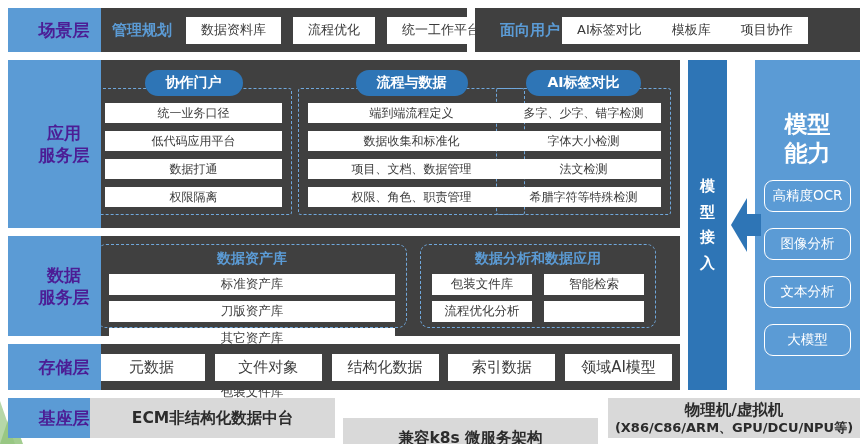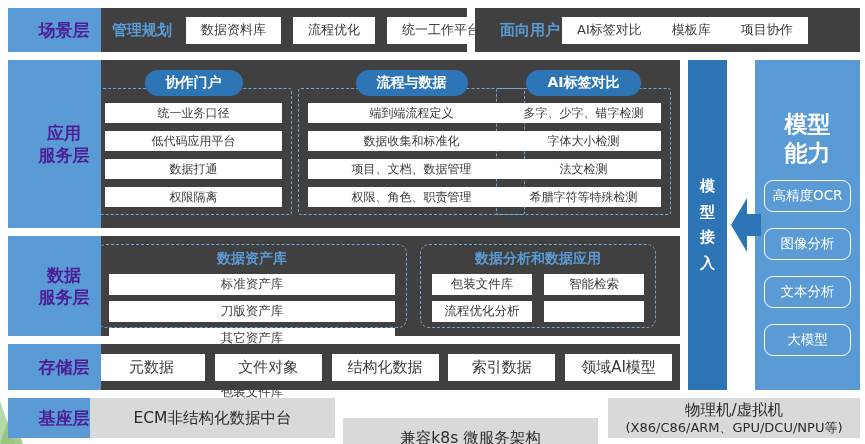--- a/index.html
+++ b/index.html
@@ -63,21 +63,21 @@
   .data-grid{margin-top:6px;padding:0 11px;display:grid;gap:6px 12px;}
   .cols3{grid-template-columns:repeat(1,1fr);}
   .cols2{grid-template-columns:repeat(2,1fr);}
   .data-item{height:21px;font-size:12.5px;}
   
   .panel-storage{left:90px;top:344px;width:590px;height:46px;display:flex;align-items:center;justify-content:space-between;padding:0 8px;box-sizing:border-box;}
   .storage-item{width:107px;height:27px;font-size:15px;}
   
   .base-box{
     position:absolute;top:398px;height:40px;background:#D9D9D9;color:#2b2b2b;
-    display:flex;flex-direction:column;align-items:center;justify-content:center;z-index:1;
+    display:flex;flex-direction:column;align-items:center;justify-content:center;z-index:1;font-weight:bold;
   }
   .b1{left:90px;width:245px;}
   .b2{left:343px;width:255px;margin-top:20px;}
   .b3{left:608px;width:252px;}
   .base-line1{font-size:15.5px;line-height:1.2;}
   .base-line2{font-size:13px;line-height:1.2;}
   .base-line2:empty{display:none;}
 </style>
 </head>
 <body>

